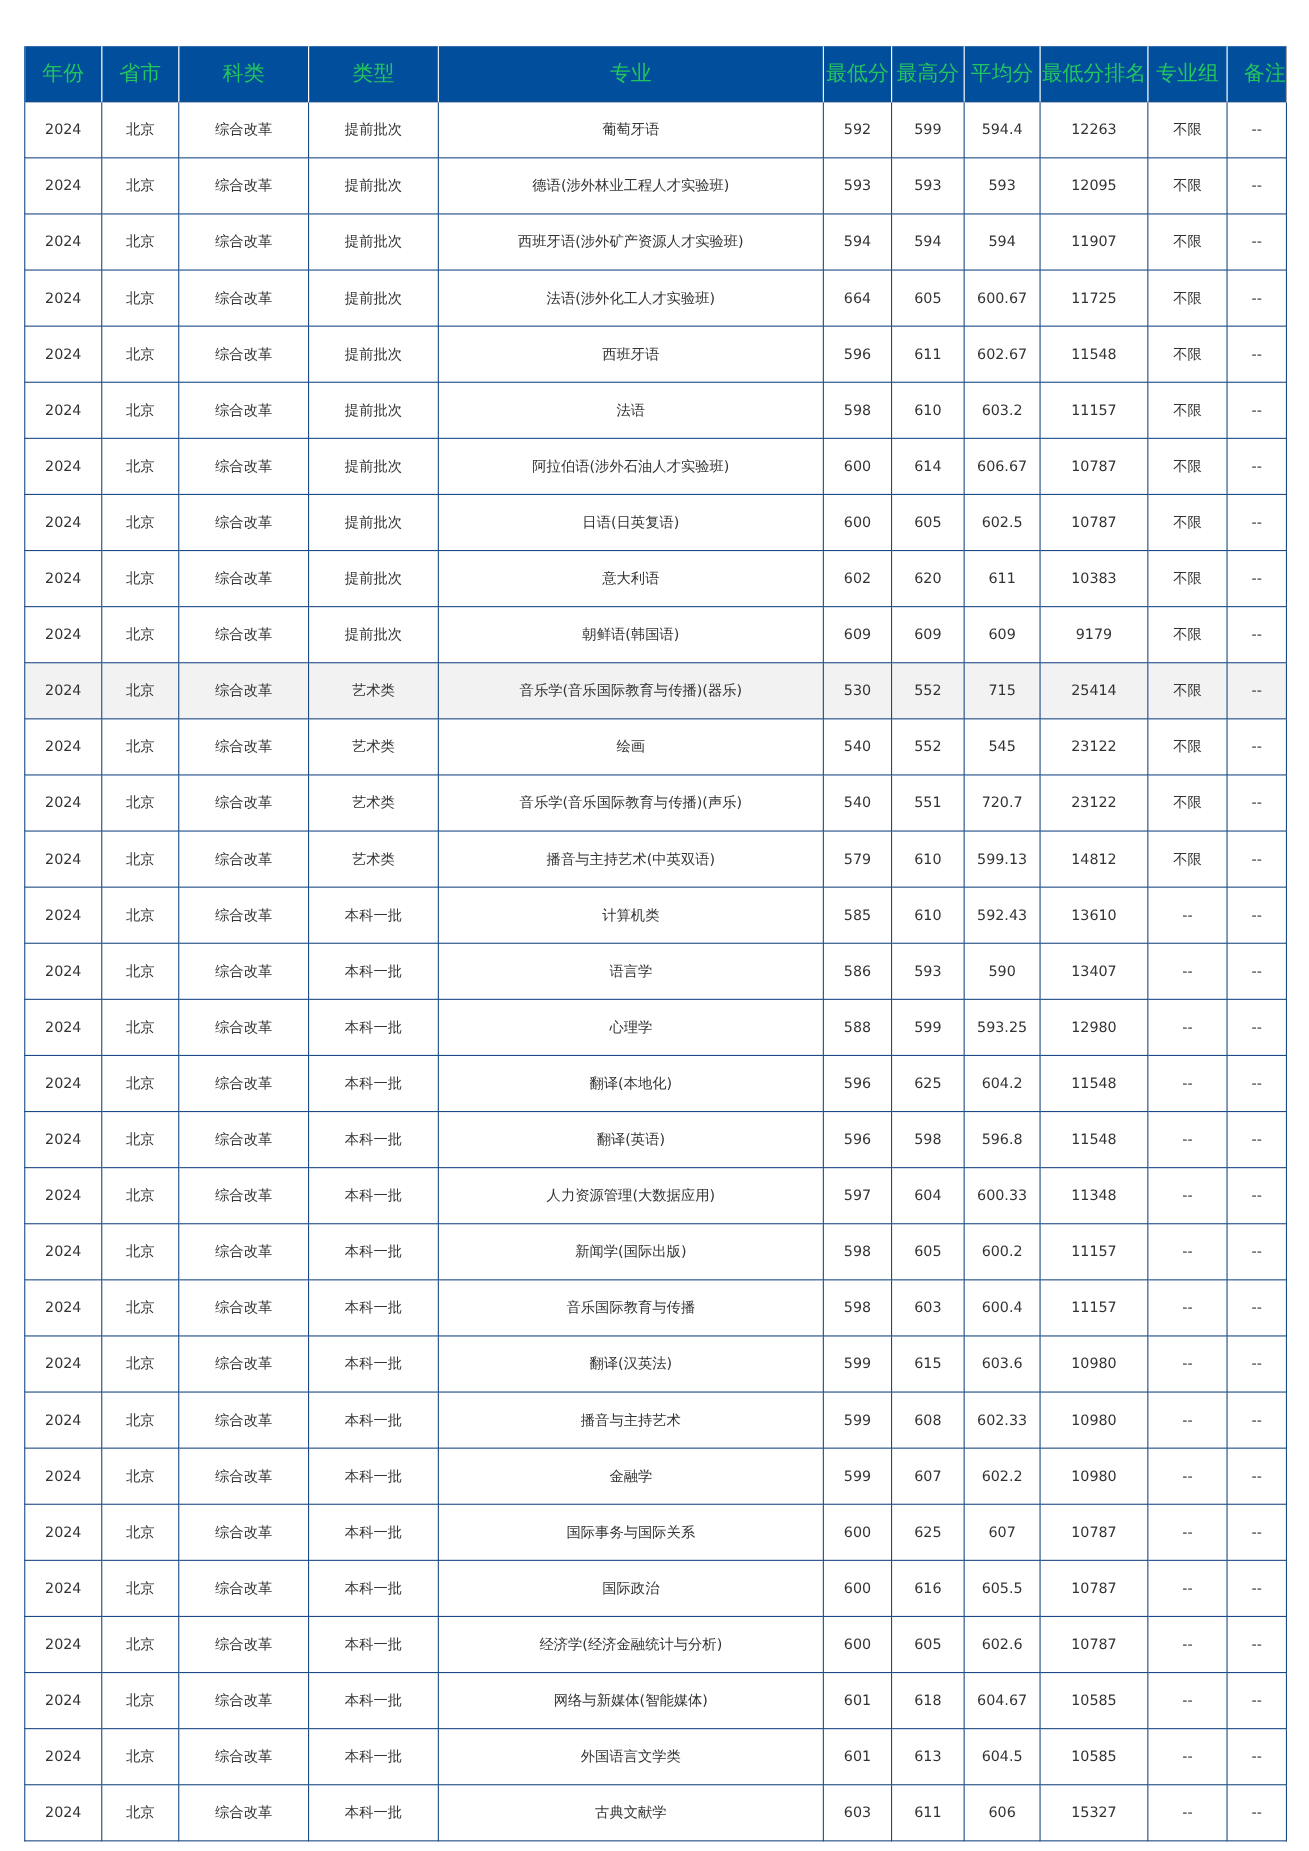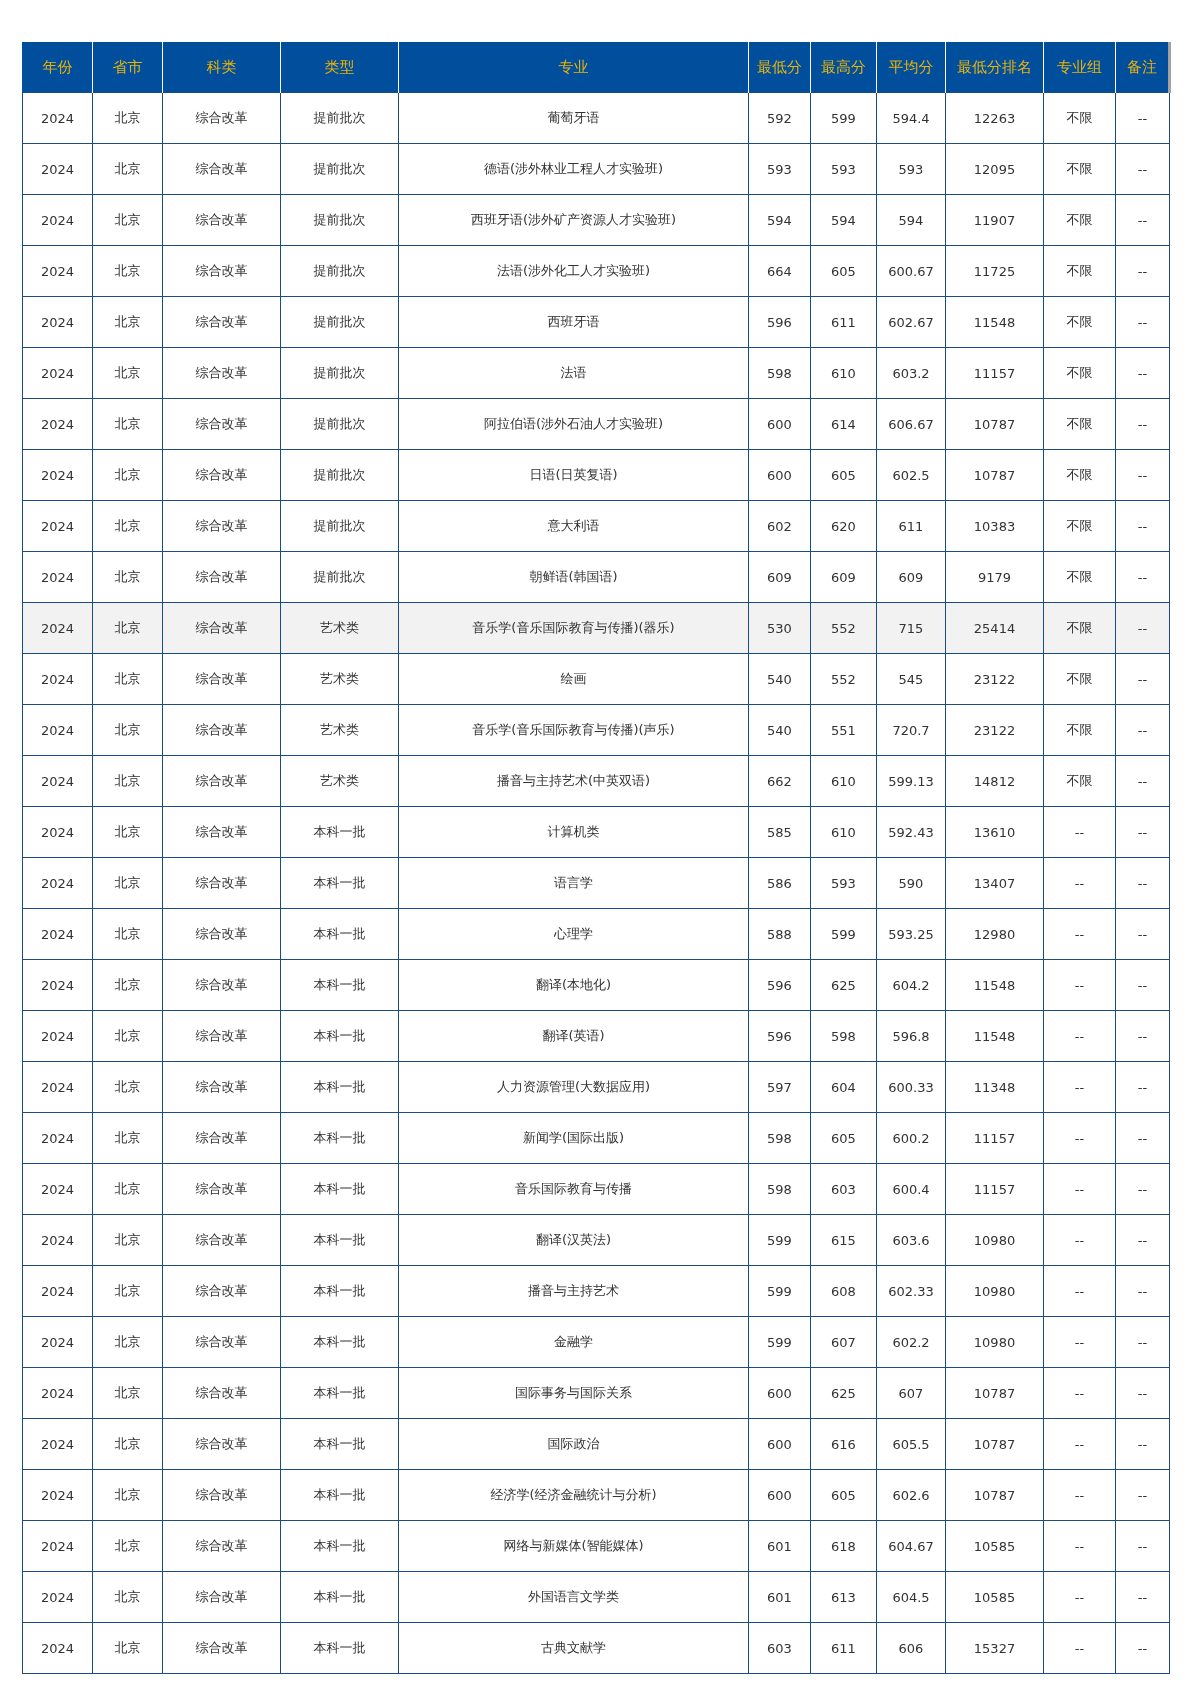--- a/index.html
+++ b/index.html
@@ -3,26 +3,26 @@
 <meta charset="utf-8">
 <style>
   html, body { margin: 0; padding: 0; background: #ffffff; }
   body { width: 1190px; height: 1683px; position: relative; overflow: hidden;
          font-family: "DejaVu Sans", "Liberation Sans", sans-serif; }
   table.scores {
     position: absolute; left: 22px; top: 42px;
     width: 1147px; border-collapse: collapse; table-layout: fixed;
   }
   table.scores th {
-    background: #004e9c; color: #eab308; font-weight: normal;
-    font-size: 15px; height: 50px; padding: 0; text-align: center;
+    background: #004e9c; color: #22c55e; font-weight: normal;
+    font-size: 19px; height: 50px; padding: 0; text-align: center;
     border-left: 1px solid #ffffff; border-right: 1px solid #ffffff;
   }
   table.scores th:first-child { border-left: 1px solid #004e9c; }
-  table.scores th:last-child { border-right: 3px solid #a3a3a3; }
+  table.scores th:last-child { border-right: 1px solid #a3a3a3; text-align: right; }
   table.scores td {
     border: 1px solid #1b4a85; color: #333333; font-size: 13px;
     height: 50px; padding: 0; text-align: center; background: #ffffff;
   }
   table.scores tr.hl td { background: #f2f2f2; }
 </style>
 </head>
 <body>
 
 <table class="scores">
@@ -223,21 +223,21 @@
         <td>23122</td>
         <td>不限</td>
         <td>--</td>
       </tr>
       <tr>
         <td>2024</td>
         <td>北京</td>
         <td>综合改革</td>
         <td>艺术类</td>
         <td>播音与主持艺术(中英双语)</td>
-        <td>662</td>
+        <td>579</td>
         <td>610</td>
         <td>599.13</td>
         <td>14812</td>
         <td>不限</td>
         <td>--</td>
       </tr>
       <tr>
         <td>2024</td>
         <td>北京</td>
         <td>综合改革</td>

